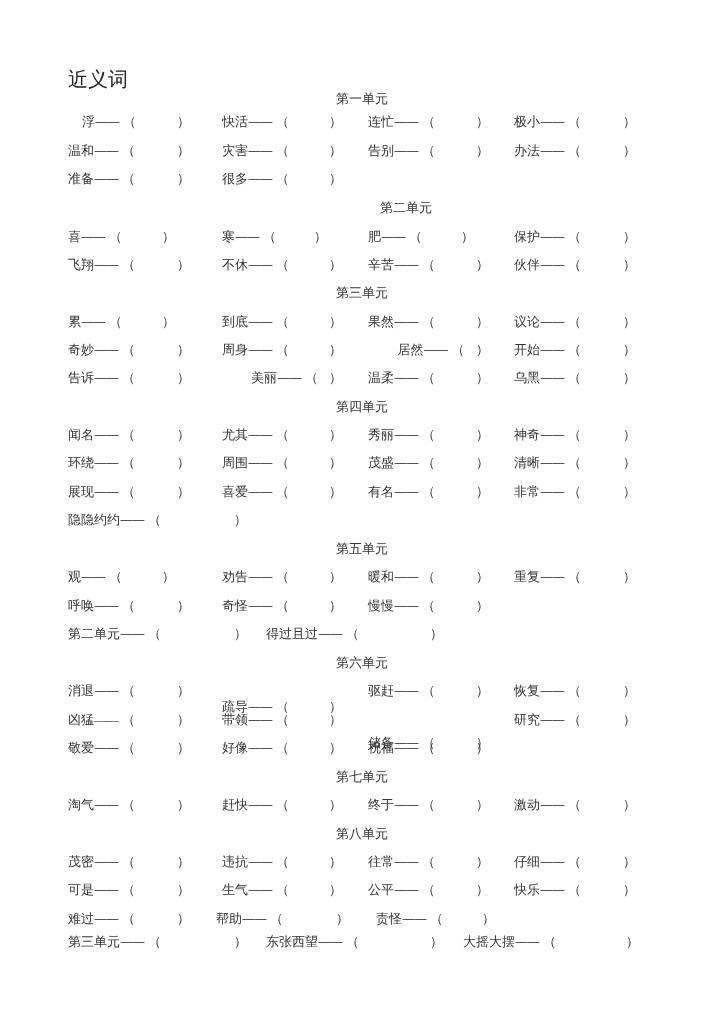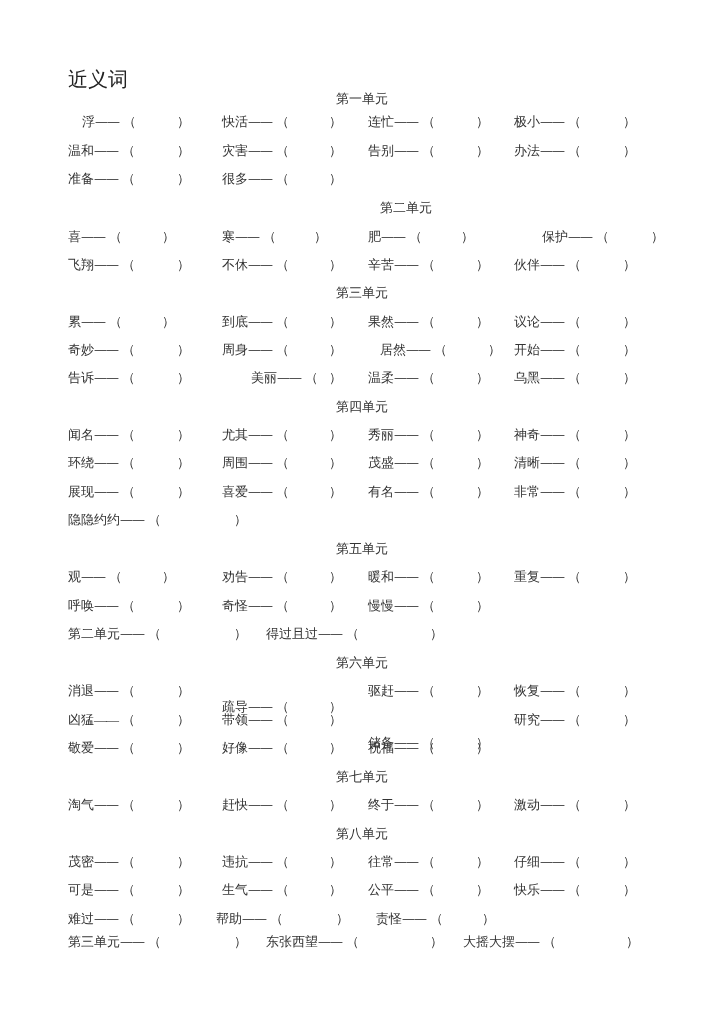--- a/index.html
+++ b/index.html
@@ -33,32 +33,32 @@
     <div class="item" style="left: 514px; top: 113px; width: 127px;"><span class="w">极小</span><span class="d">——</span><span class="op">（</span><span class="cp" style="left: 109px;">）</span></div>
     <div class="item" style="left: 68px; top: 142px; width: 127px;"><span class="w">温和</span><span class="d">——</span><span class="op">（</span><span class="cp" style="left: 109px;">）</span></div>
     <div class="item" style="left: 222px; top: 142px; width: 125px;"><span class="w">灾害</span><span class="d">——</span><span class="op">（</span><span class="cp" style="left: 107px;">）</span></div>
     <div class="item" style="left: 368px; top: 142px; width: 126px;"><span class="w">告别</span><span class="d">——</span><span class="op">（</span><span class="cp" style="left: 108px;">）</span></div>
     <div class="item" style="left: 514px; top: 142px; width: 127px;"><span class="w">办法</span><span class="d">——</span><span class="op">（</span><span class="cp" style="left: 109px;">）</span></div>
     <div class="item" style="left: 68px; top: 170px; width: 127px;"><span class="w">准备</span><span class="d">——</span><span class="op">（</span><span class="cp" style="left: 109px;">）</span></div>
     <div class="item" style="left: 222px; top: 170px; width: 125px;"><span class="w">很多</span><span class="d">——</span><span class="op">（</span><span class="cp" style="left: 107px;">）</span></div>
     <div class="item" style="left: 68px; top: 228px; width: 112px;"><span class="w">喜</span><span class="d">——</span><span class="op">（</span><span class="cp" style="left: 94px;">）</span></div>
     <div class="item" style="left: 222px; top: 228px; width: 110px;"><span class="w">寒</span><span class="d">——</span><span class="op">（</span><span class="cp" style="left: 92px;">）</span></div>
     <div class="item" style="left: 368px; top: 228px; width: 111px;"><span class="w">肥</span><span class="d">——</span><span class="op">（</span><span class="cp" style="left: 93px;">）</span></div>
-    <div class="item" style="left: 514px; top: 228px; width: 127px; margin-left: 28px;"><span class="w">保护</span><span class="d">——</span><span class="op">（</span><span class="cp" style="left: 109px;">）</span></div>
+    <div class="item" style="left: 514px; top: 228px; width: 127px;"><span class="w">保护</span><span class="d">——</span><span class="op">（</span><span class="cp" style="left: 109px;">）</span></div>
     <div class="item" style="left: 68px; top: 256px; width: 127px;"><span class="w">飞翔</span><span class="d">——</span><span class="op">（</span><span class="cp" style="left: 109px;">）</span></div>
     <div class="item" style="left: 222px; top: 256px; width: 125px;"><span class="w">不休</span><span class="d">——</span><span class="op">（</span><span class="cp" style="left: 107px;">）</span></div>
     <div class="item" style="left: 368px; top: 256px; width: 126px;"><span class="w">辛苦</span><span class="d">——</span><span class="op">（</span><span class="cp" style="left: 108px;">）</span></div>
     <div class="item" style="left: 514px; top: 256px; width: 127px;"><span class="w">伙伴</span><span class="d">——</span><span class="op">（</span><span class="cp" style="left: 109px;">）</span></div>
     <div class="item" style="left: 68px; top: 313px; width: 112px;"><span class="w">累</span><span class="d">——</span><span class="op">（</span><span class="cp" style="left: 94px;">）</span></div>
     <div class="item" style="left: 222px; top: 313px; width: 125px;"><span class="w">到底</span><span class="d">——</span><span class="op">（</span><span class="cp" style="left: 107px;">）</span></div>
     <div class="item" style="left: 368px; top: 313px; width: 126px;"><span class="w">果然</span><span class="d">——</span><span class="op">（</span><span class="cp" style="left: 108px;">）</span></div>
     <div class="item" style="left: 514px; top: 313px; width: 127px;"><span class="w">议论</span><span class="d">——</span><span class="op">（</span><span class="cp" style="left: 109px;">）</span></div>
     <div class="item" style="left: 68px; top: 341px; width: 127px;"><span class="w">奇妙</span><span class="d">——</span><span class="op">（</span><span class="cp" style="left: 109px;">）</span></div>
     <div class="item" style="left: 222px; top: 341px; width: 125px;"><span class="w">周身</span><span class="d">——</span><span class="op">（</span><span class="cp" style="left: 107px;">）</span></div>
-    <div class="item" style="left: 380px; top: 341px; width: 126px;"><span class="w">居然</span><span class="d">——</span><span class="op">（</span><span class="cp" style="left: 108px;">）</span></div>
+    <div class="item" style="left: 368px; top: 341px; width: 126px; text-align: center;"><span class="w">居然</span><span class="d">——</span><span class="op">（</span><span class="cp" style="left: 108px;">）</span></div>
     <div class="item" style="left: 514px; top: 341px; width: 127px;"><span class="w">开始</span><span class="d">——</span><span class="op">（</span><span class="cp" style="left: 109px;">）</span></div>
     <div class="item" style="left: 68px; top: 369px; width: 127px;"><span class="w">告诉</span><span class="d">——</span><span class="op">（</span><span class="cp" style="left: 109px;">）</span></div>
     <div class="item" style="left: 222px; top: 369px; width: 125px; text-align: center;"><span class="w">美丽</span><span class="d">——</span><span class="op">（</span><span class="cp" style="left: 107px;">）</span></div>
     <div class="item" style="left: 368px; top: 369px; width: 126px;"><span class="w">温柔</span><span class="d">——</span><span class="op">（</span><span class="cp" style="left: 108px;">）</span></div>
     <div class="item" style="left: 514px; top: 369px; width: 127px;"><span class="w">乌黑</span><span class="d">——</span><span class="op">（</span><span class="cp" style="left: 109px;">）</span></div>
     <div class="item" style="left: 68px; top: 426px; width: 127px;"><span class="w">闻名</span><span class="d">——</span><span class="op">（</span><span class="cp" style="left: 109px;">）</span></div>
     <div class="item" style="left: 222px; top: 426px; width: 125px;"><span class="w">尤其</span><span class="d">——</span><span class="op">（</span><span class="cp" style="left: 107px;">）</span></div>
     <div class="item" style="left: 368px; top: 426px; width: 126px;"><span class="w">秀丽</span><span class="d">——</span><span class="op">（</span><span class="cp" style="left: 108px;">）</span></div>
     <div class="item" style="left: 514px; top: 426px; width: 127px;"><span class="w">神奇</span><span class="d">——</span><span class="op">（</span><span class="cp" style="left: 109px;">）</span></div>
     <div class="item" style="left: 68px; top: 454px; width: 127px;"><span class="w">环绕</span><span class="d">——</span><span class="op">（</span><span class="cp" style="left: 109px;">）</span></div>

